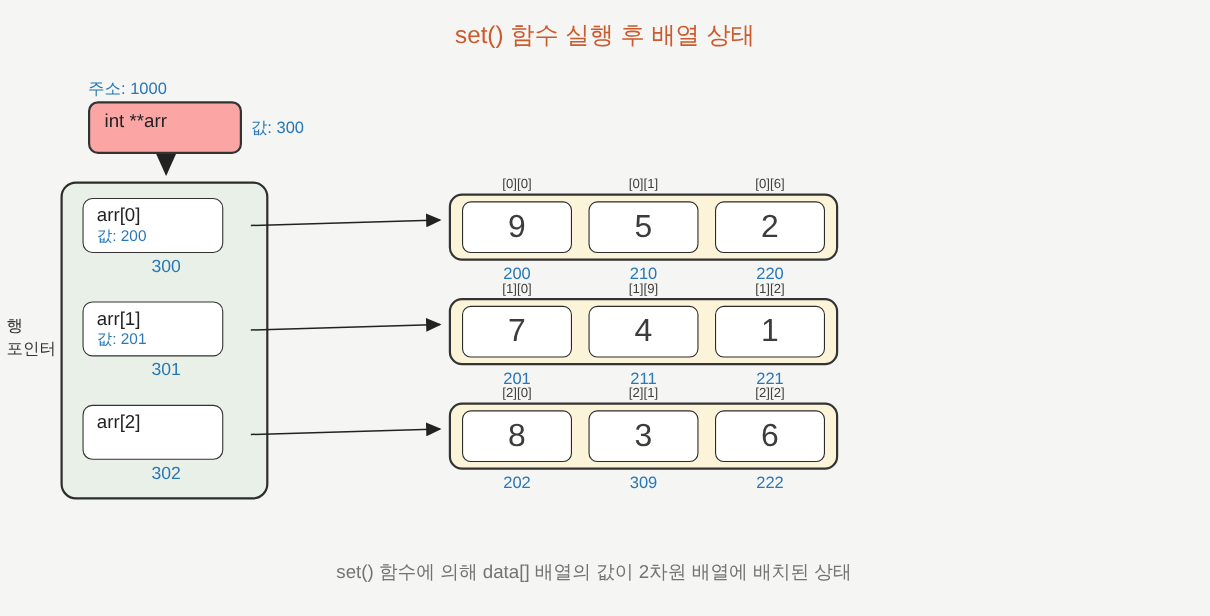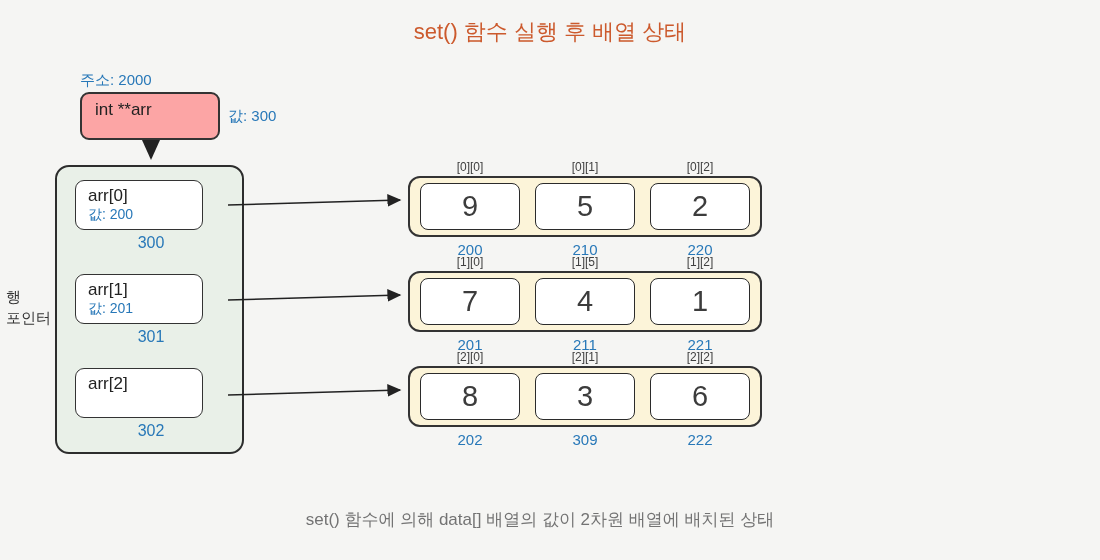--- a/index.html
+++ b/index.html
@@ -107,21 +107,21 @@
     position: absolute; left: 0; top: 0;
     width: 1100px; height: 560px;
     pointer-events: none;
   }
 </style>
 </head>
 <body>
 
 <div class="title">set() 함수 실행 후 배열 상태</div>
 
-<div class="addr-label blue">주소: 2000</div>
+<div class="addr-label blue">주소: 1000</div>
 
 <div class="ptr-box">
   <span>int **arr</span>
 </div>
 
 <div class="val-label blue">값: 300</div>
 
 <div class="row-ptr-caption">
   <div>행</div>
   <div>포인터</div>
@@ -149,38 +149,38 @@
   <div class="ptr-cell">
     <div class="ptr-name">arr[2]</div>
   </div>
   <div class="ptr-addr blue">302</div>
 </div>
 
 <div class="arr-row" style="top:160px">
   <div class="idx-row">
     <span>[0][0]</span>
     <span>[0][1]</span>
-    <span>[0][2]</span>
+    <span>[0][6]</span>
   </div>
   <div class="row-box">
     <div class="cell">9</div>
     <div class="cell">5</div>
     <div class="cell">2</div>
   </div>
   <div class="addr-row blue">
     <span>200</span>
     <span>210</span>
     <span>220</span>
   </div>
 </div>
 
 <div class="arr-row" style="top:255px">
   <div class="idx-row">
     <span>[1][0]</span>
-    <span>[1][5]</span>
+    <span>[1][9]</span>
     <span>[1][2]</span>
   </div>
   <div class="row-box">
     <div class="cell">7</div>
     <div class="cell">4</div>
     <div class="cell">1</div>
   </div>
   <div class="addr-row blue">
     <span>201</span>
     <span>211</span>

